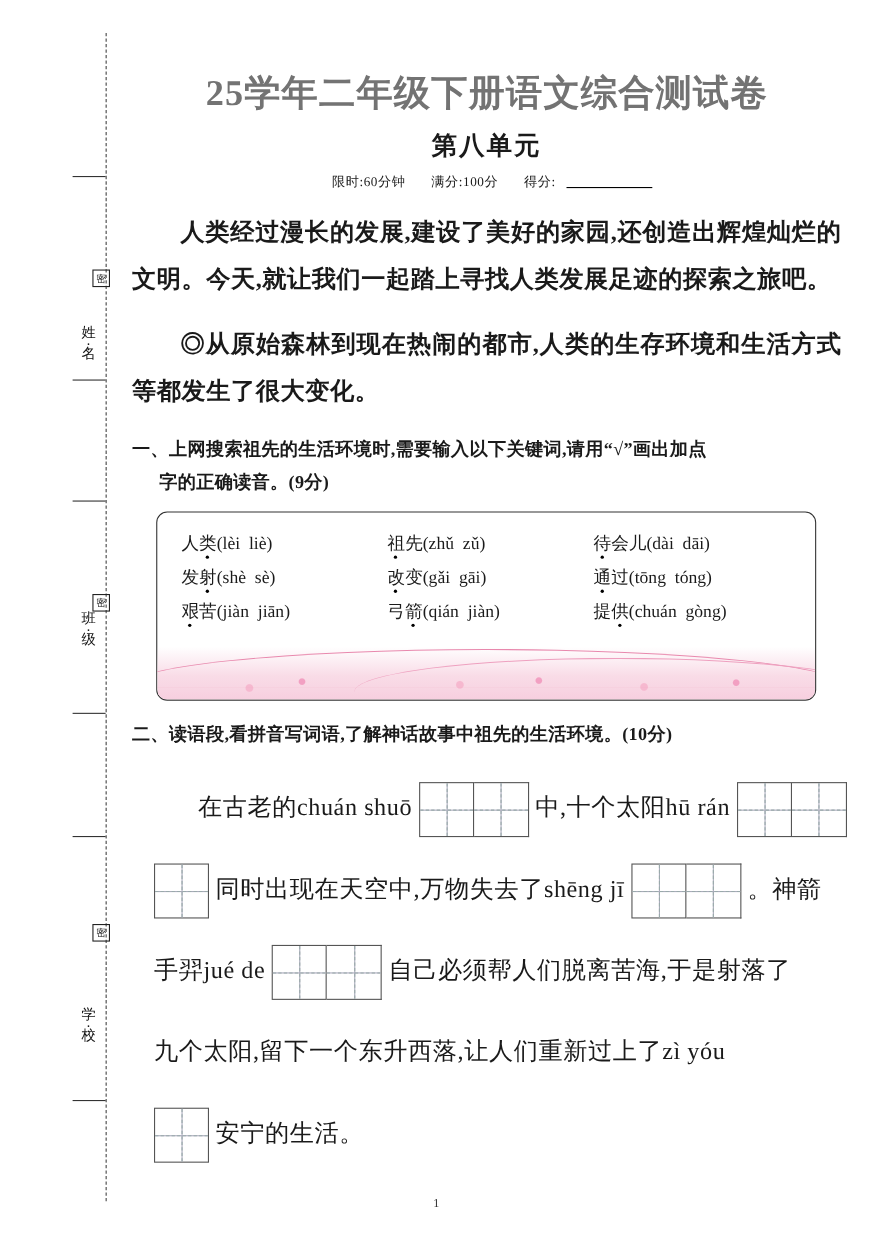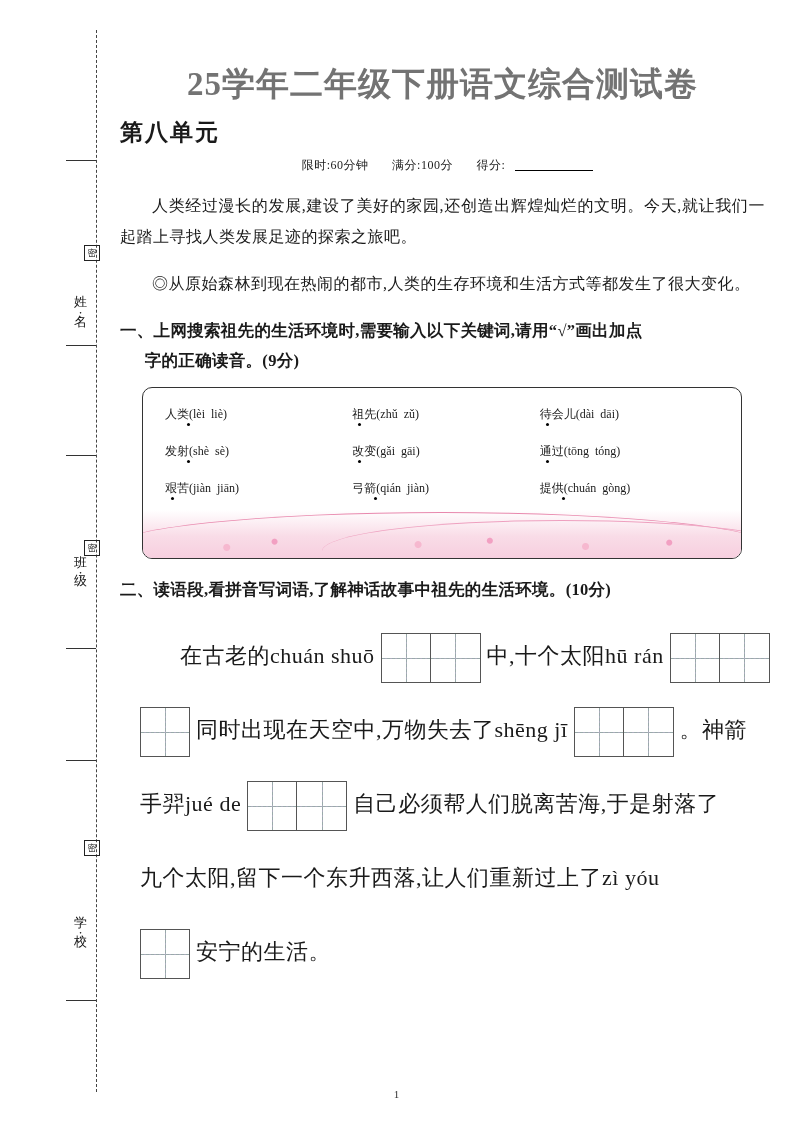--- a/index.html
+++ b/index.html
@@ -79,21 +79,21 @@
   .title {
     text-align: center;
     font-family: "Liberation Serif", serif;
     font-weight: bold;
     font-size: 33px;
     letter-spacing: 1px;
     margin: 22px 0 0 0;
     color: #737373;
   }
   .subtitle {
-    text-align: left;
+    text-align: center;
     font-weight: bold;
     font-size: 23px;
     margin: 10px 0 0 0;
     letter-spacing: 2px;
   }
 
   .examline {
     margin-top: 8px;
     text-align: center;
     font-size: 12px;
@@ -103,25 +103,26 @@
   .scoreblank {
     display: inline-block;
     width: 78px;
     border-bottom: 1px solid #000;
     height: 14px;
     vertical-align: -2px;
   }
 
   .para {
     margin-top: 16px;
-    font-size: 16px;
+    font-size: 22px;
     line-height: 1.95;
     text-indent: 2em;
     text-align: justify;
     letter-spacing: 0.5px;
+    font-weight: bold;
   }
   .para.nofirst { text-indent: 2em; }
 
   .qhead {
     margin-top: 16px;
     font-size: 16.5px;
     line-height: 1.85;
     font-weight: bold;
     letter-spacing: 0.3px;
   }
@@ -136,23 +137,23 @@
     border-radius: 10px;
     box-sizing: border-box;
     position: relative;
     overflow: hidden;
     background: #fff;
     height: 172px;
   }
   .choicegrid {
     display: grid;
     grid-template-columns: 1fr 1fr 1fr;
-    row-gap: 20px;
+    row-gap: 10px;
     padding: 18px 14px 0 22px;
-    font-size: 12px;
+    font-size: 16px;
   }
   .choicegrid .cell { white-space: nowrap; position: relative; }
   .floral {
     position: absolute;
     left: 0; right: 0; bottom: 0;
     height: 48px;
     background:
       radial-gradient(circle at 14% 78%, #f6b8cf 0 3px, transparent 4px),
       radial-gradient(circle at 22% 66%, #f2a0c2 0 2.5px, transparent 3.5px),
       radial-gradient(circle at 46% 72%, #f6b8cf 0 3px, transparent 4px),

